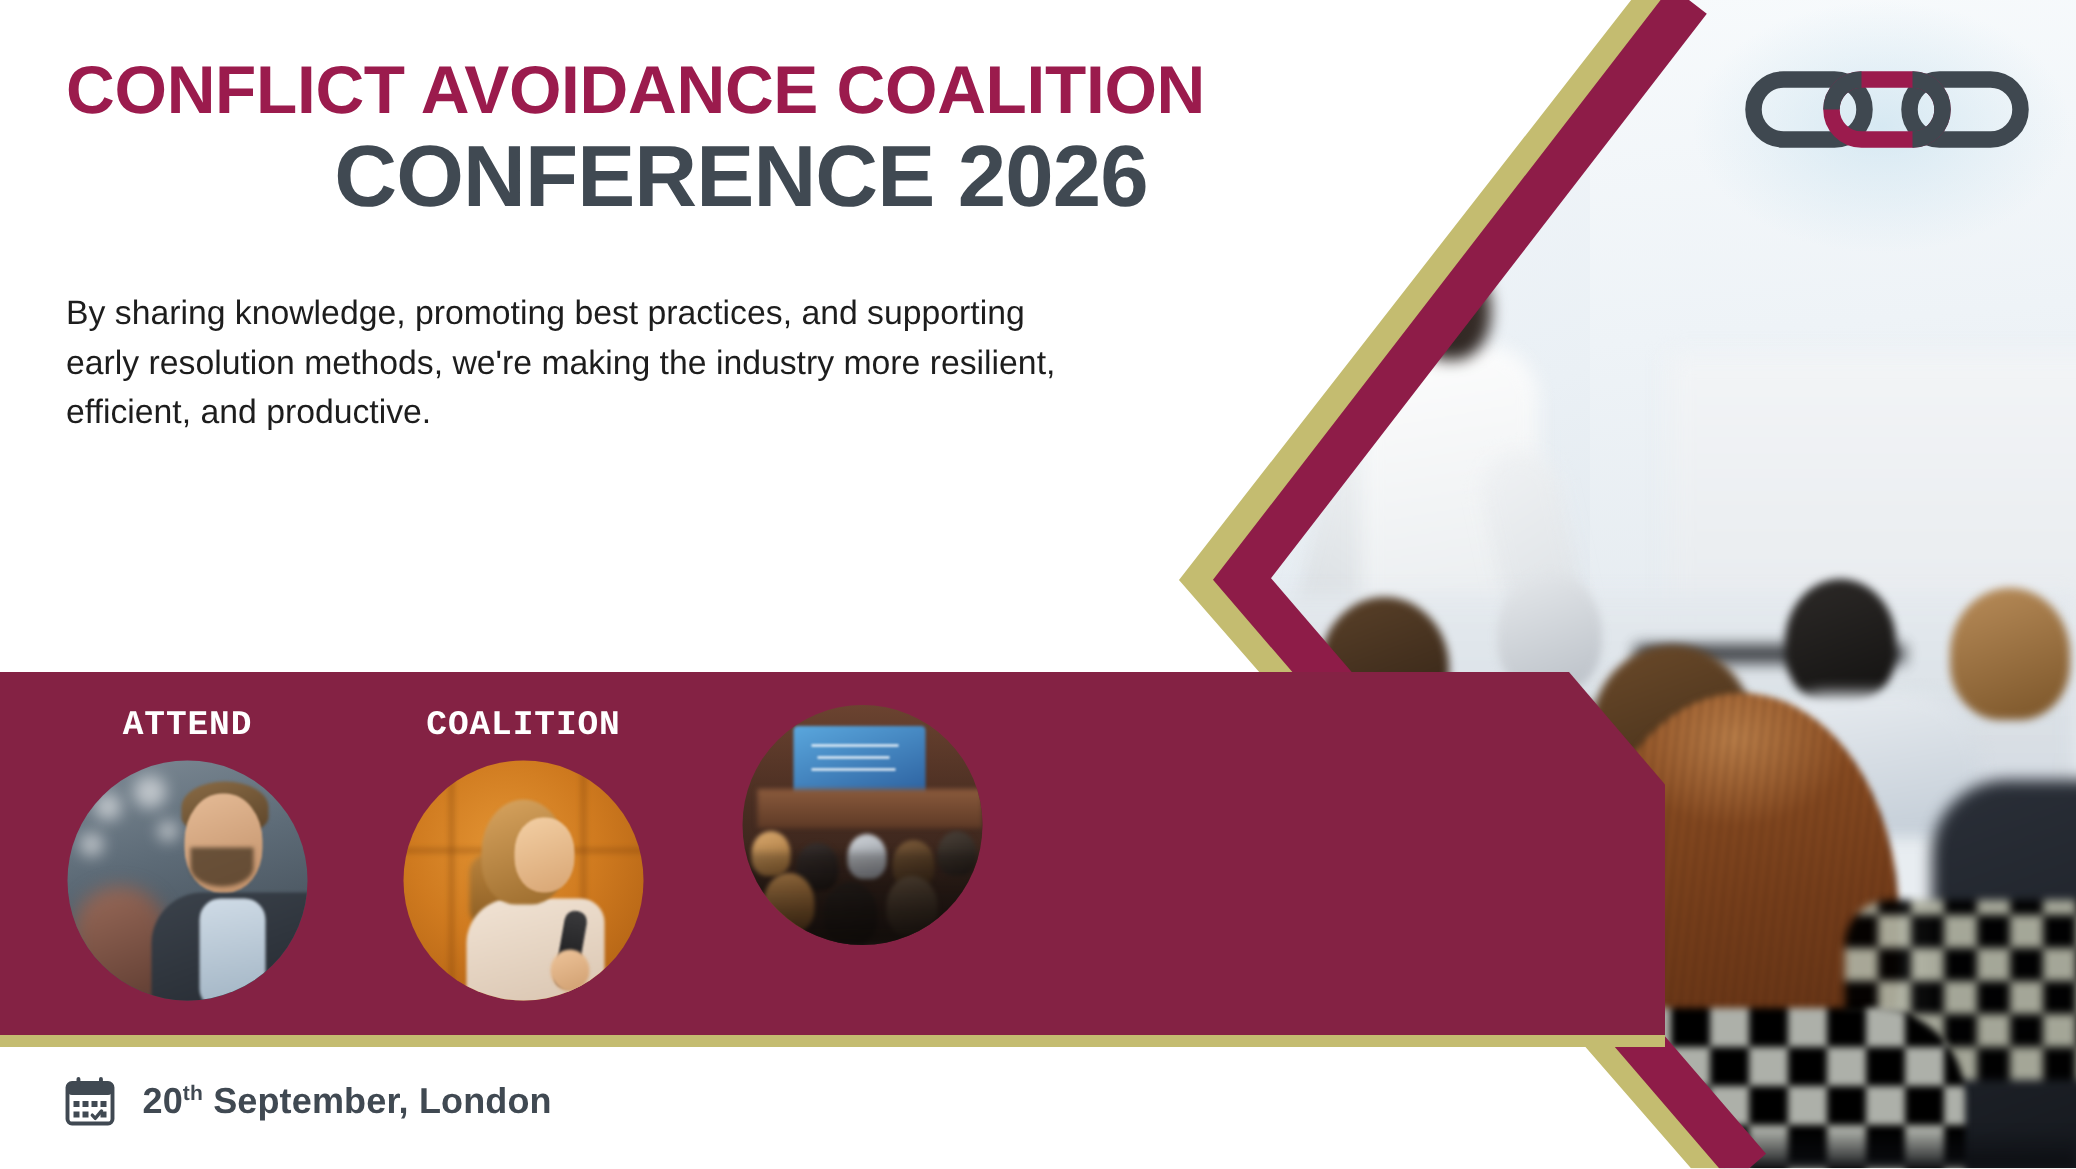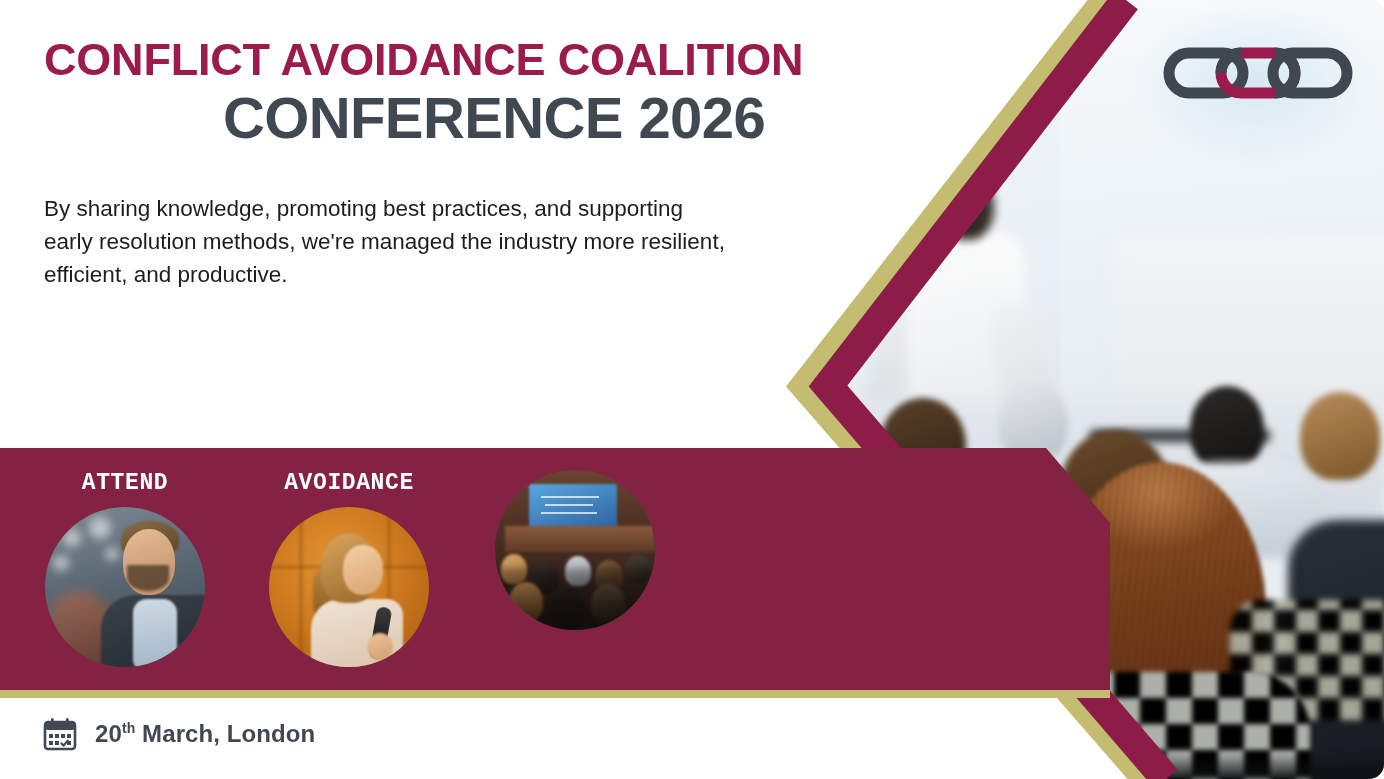--- a/index.html
+++ b/index.html
@@ -3,21 +3,21 @@
 <meta charset="utf-8">
 <style>
   * { margin:0; padding:0; box-sizing:border-box; }
   html,body { width:1384px; height:779px; }
   body {
     font-family:"Liberation Sans", sans-serif;
     background:#ffffff;
     overflow:hidden;
     position:relative;
   }
-  #stage { position:absolute; inset:0; width:1384px; height:779px; background:#fff; overflow:hidden;border-radius:15px; }
+  #stage { position:absolute; inset:0; width:1384px; height:779px; background:#fff; overflow:hidden; }
 
   
   .photo-panel{
     position:absolute; left:760px; top:0; width:624px; height:779px;
     -webkit-clip-path: polygon(349px 0, 624px 0, 624px 779px, 390px 779px, 48px 386px);
     clip-path: polygon(349px 0, 624px 0, 624px 779px, 390px 779px, 48px 386px);
     overflow:hidden;
   }
   .photo-inner{ position:absolute; inset:0; background:#e8edf1; overflow:hidden; }
 
@@ -276,21 +276,21 @@
       </g>
     </svg>
   </div>
 
   <div class="headline-wrap">
     <div class="h-top">CONFLICT AVOIDANCE COALITION</div>
     <div class="h-main">CONFERENCE 2026</div>
   </div>
 
   <div class="body-copy">
-    <p class="para">By sharing knowledge, promoting best practices, and supporting early resolution methods, we're managed the industry more resilient, efficient, and productive.</p>
+    <p class="para">By sharing knowledge, promoting best practices, and supporting early resolution methods, we're making the industry more resilient, efficient, and productive.</p>
   </div>
 
   <div class="cta-band-clip"></div>
   <div class="gold-stripe"></div>
 
   <div class="cta-item" style="left:35px; top:470px;">
     <div class="cta-label">ATTEND</div>
     <div class="cta-circle c1">
       <span class="bokeh" style="left:18px; top:22px; width:18px; height:18px;"></span>
       <span class="bokeh" style="left:44px; top:10px; width:22px; height:22px;"></span>
@@ -299,21 +299,21 @@
       <span class="blurman"></span>
       <span class="suit"></span>
       <span class="shirt"></span>
       <span class="hair"></span>
       <span class="face"></span>
       <span class="beard"></span>
     </div>
   </div>
 
   <div class="cta-item" style="left:259px; top:470px;">
-    <div class="cta-label">AVOIDANCE</div>
+    <div class="cta-label">COALITION</div>
     <div class="cta-circle c2">
       <span class="gridline" style="left:0; top:58px; width:160px; height:4px;"></span>
       <span class="gridline" style="left:30px; top:0; width:4px; height:160px;"></span>
       <span class="gridline" style="left:118px; top:0; width:4px; height:160px;"></span>
       <span class="pony"></span>
       <span class="jacket"></span>
       <span class="hair"></span>
       <span class="face"></span>
       <span class="mic"></span>
       <span class="hand"></span>
@@ -351,16 +351,16 @@
           <rect x="13" y="18" width="4" height="4"></rect>
           <rect x="19" y="18" width="4" height="4"></rect>
           <rect x="25" y="18" width="4" height="4"></rect>
           <rect x="7" y="25" width="4" height="4"></rect>
           <rect x="13" y="25" width="4" height="4"></rect>
           <rect x="25" y="25" width="4" height="4"></rect>
         </g>
         <path d="M19.5 27.4 l2 2.2 l4.2 -5" fill="none" stroke="#404952" stroke-width="2.2" stroke-linecap="round" stroke-linejoin="round"></path>
       </svg>
     </span>
-    <span class="date-text"><span>20</span><sup>th</sup><span> March, London</span></span>
+    <span class="date-text"><span>20</span><sup>th</sup><span> September, London</span></span>
   </div>
 
 </div>
 
 </body></html>

